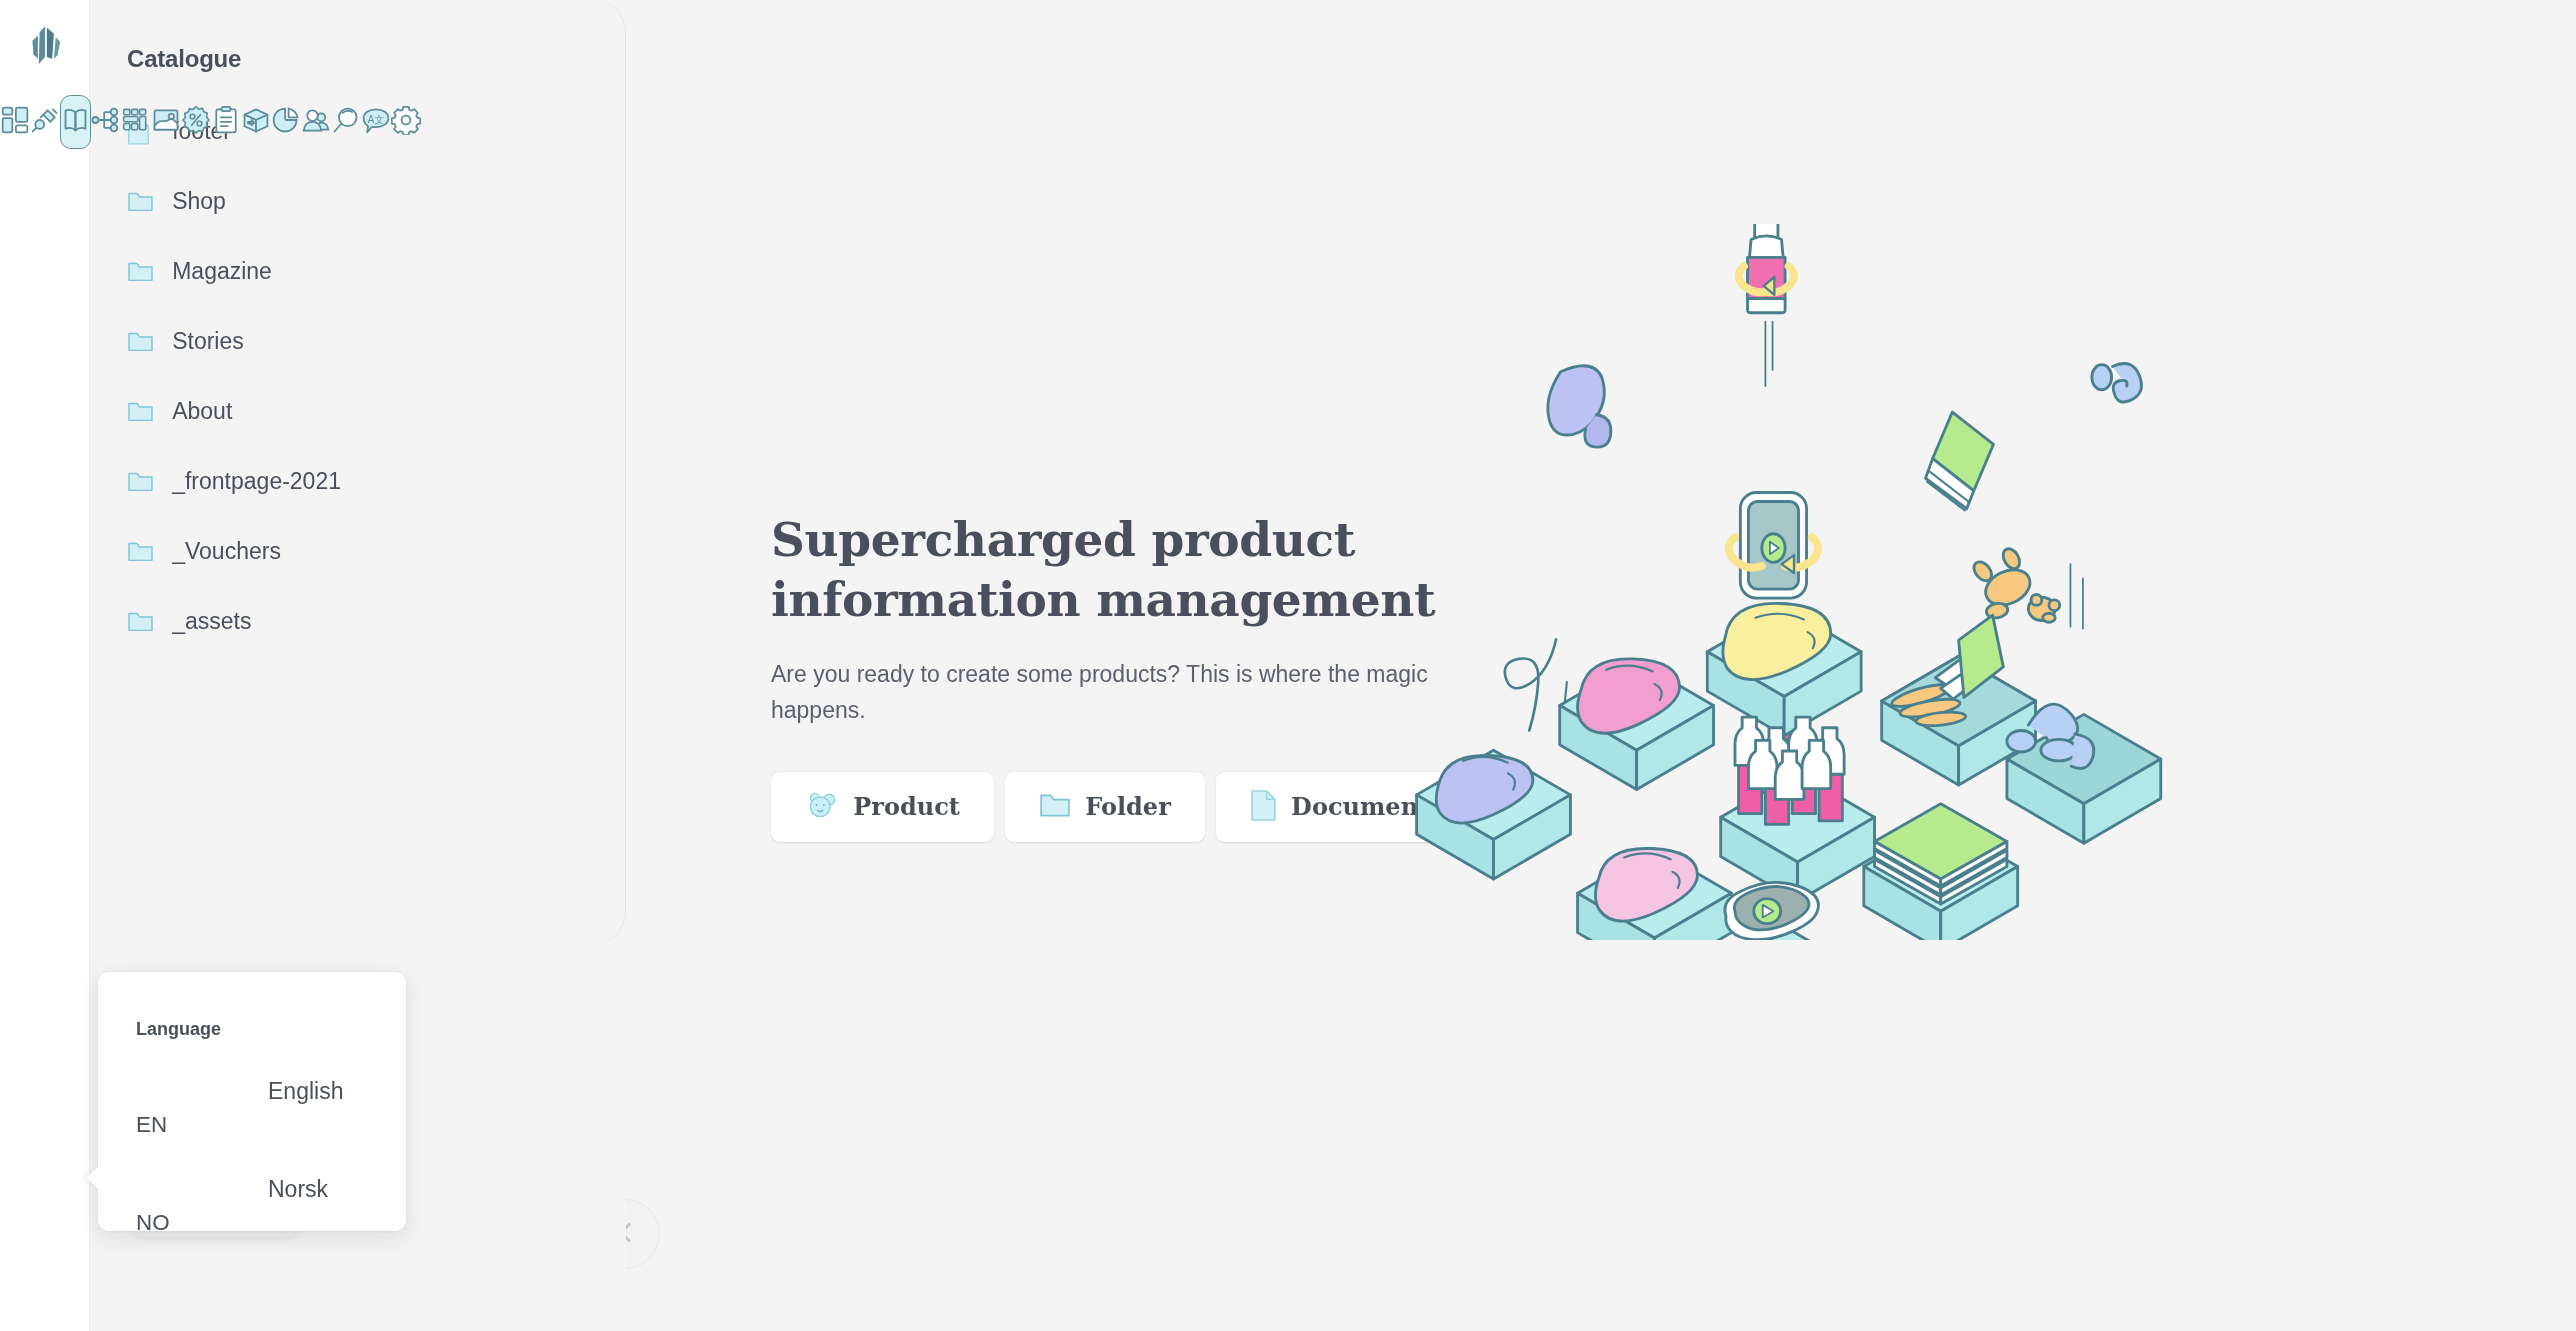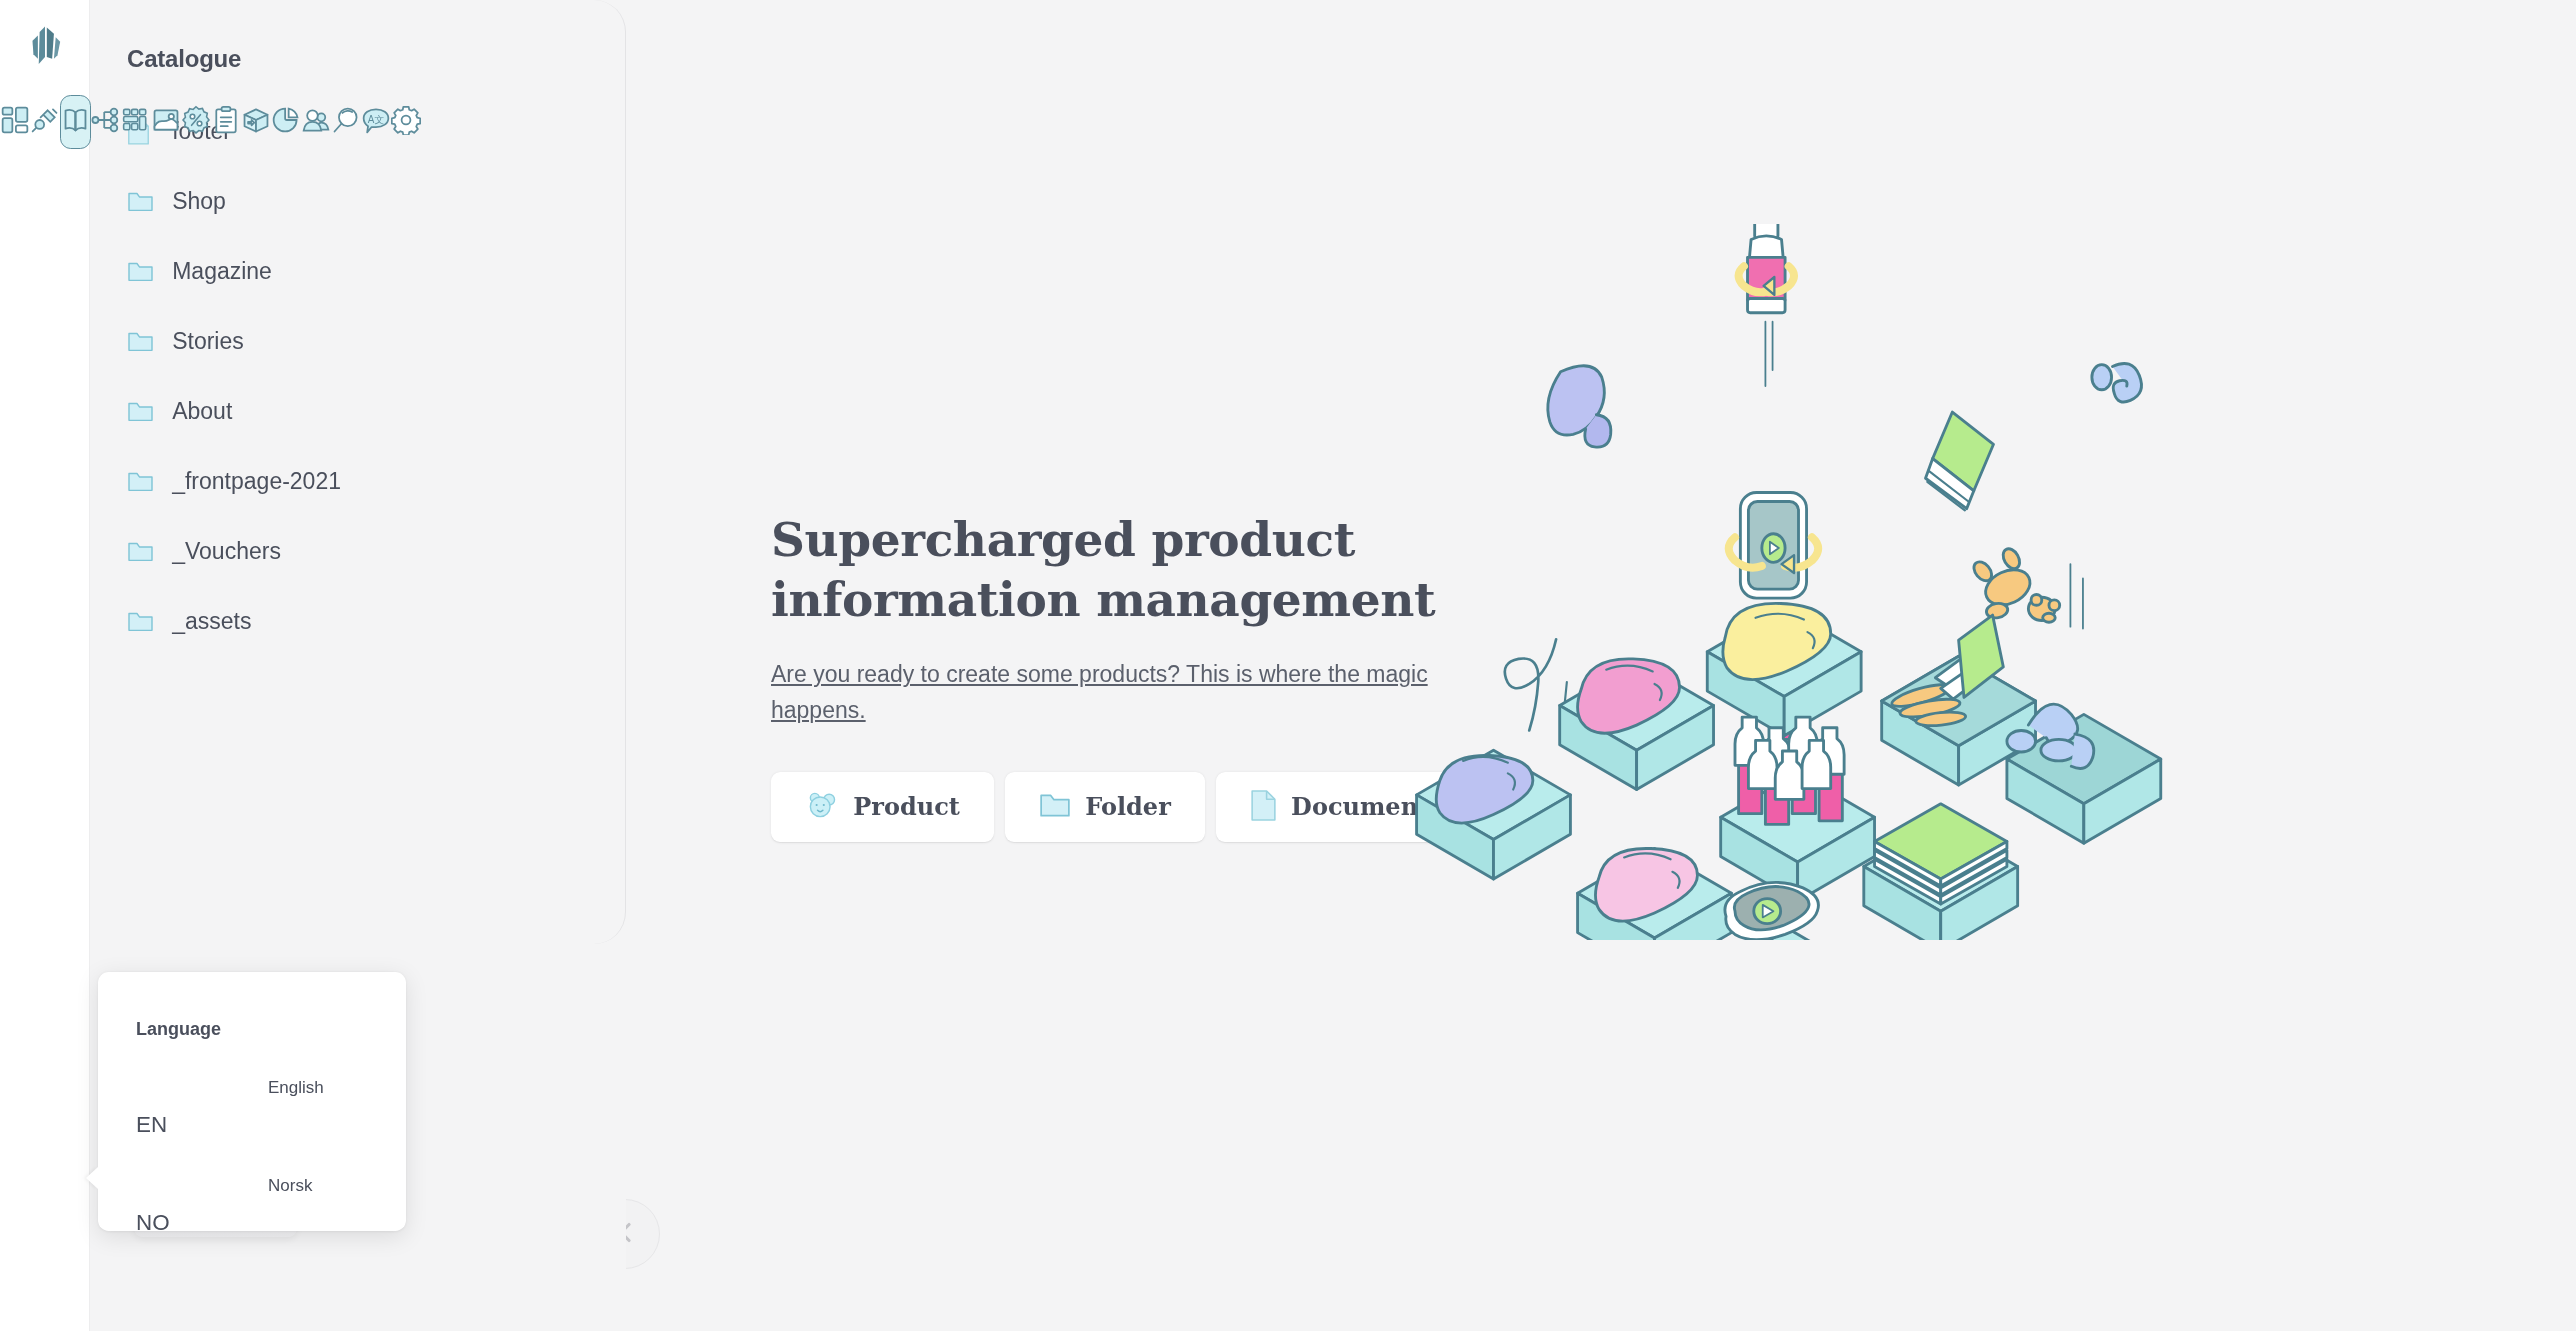--- a/index.html
+++ b/index.html
@@ -75,21 +75,21 @@
     content: ""; position: absolute; left: -11.6px; top: 195px;
     width: 0; height: 0;
     border-top: 11.6px solid transparent;
     border-bottom: 11.6px solid transparent;
     border-right: 12.5px solid #ffffff;
     filter: drop-shadow(-1.8px 0 1.8px rgba(0,0,0,0.05));
   }
   .lang-title { font-size: 18px; font-weight: bold; color: #4a4f5c; }
   .lang-row { display: flex; margin-top: 38px; cursor: pointer; }
   .lang-code { width: 132px; font-size: 22.4px; color: #4a4f5c; margin-top: 34px; }
-  .lang-name { font-size: 17px; color: #4a4f5c; }
+  .lang-name { font-size: 23px; color: #4a4f5c; }
 
   .hidden-chip {
     position: absolute; left: 134px; top: 1190px;
     width: 163px; height: 47px; border-radius: 9px;
     background: linear-gradient(180deg,#fbfbfc 0%, #f1f1f3 100%);
     box-shadow: 0 2.7px 7.2px rgba(0,0,0,0.05);
     z-index: 50;
   }
 
   
@@ -99,21 +99,20 @@
   }
   .hero { position: absolute; left: 145px; top: 510px; width: 787px; }
   .hero h1 {
     font-family: "DejaVu Serif", serif;
     font-size: 47px; line-height: 1.28; font-weight: bold;
     color: #4a4f5c; letter-spacing: -0.4px;
   }
   .hero p {
     margin-top: 27px; font-size: 23px; line-height: 1.55; color: #5b606c;
     max-width: 742px;
-    text-decoration: underline;
   }
   .cta-row { display: flex; margin-top: 43px; gap: 11px; }
   .cta {
     height: 70px; background: #ffffff; border-radius: 9px;
     display: flex; align-items: center; justify-content: center;
     padding: 0 34px; cursor: pointer; gap: 14.3px;
     box-shadow: 0 0.9px 2.7px rgba(0,0,0,0.07), 0 0.9px 0.9px rgba(0,0,0,0.04);
   }
   .cta-label {
     font-family: "DejaVu Serif", serif;

